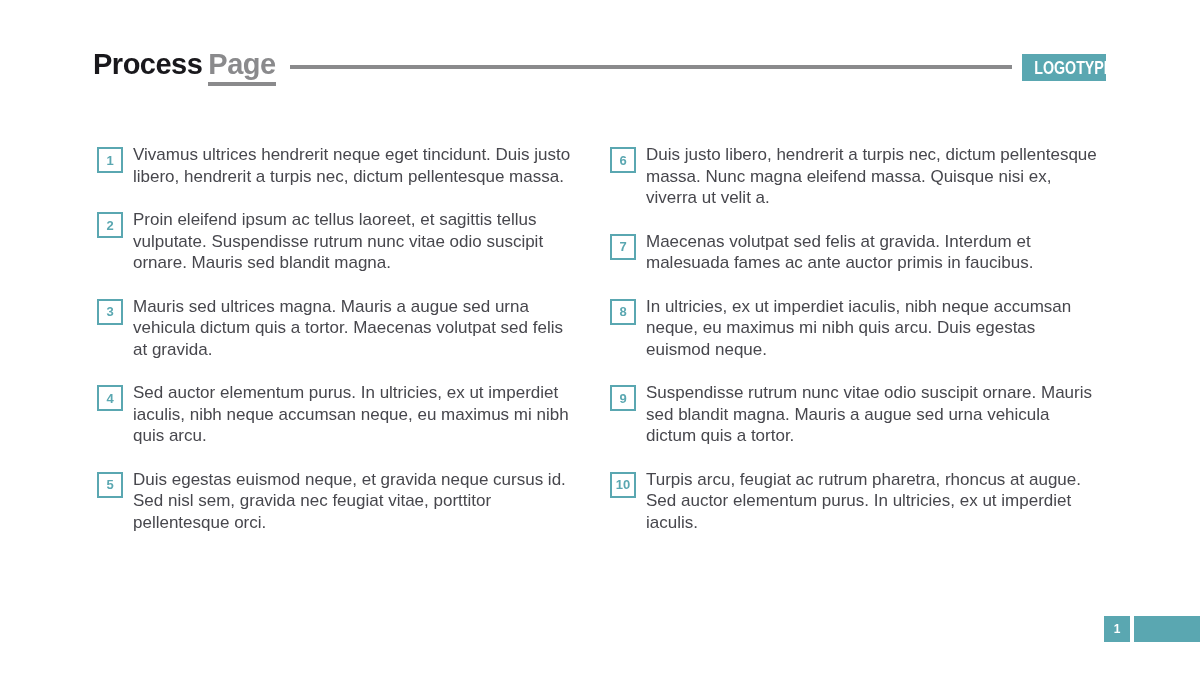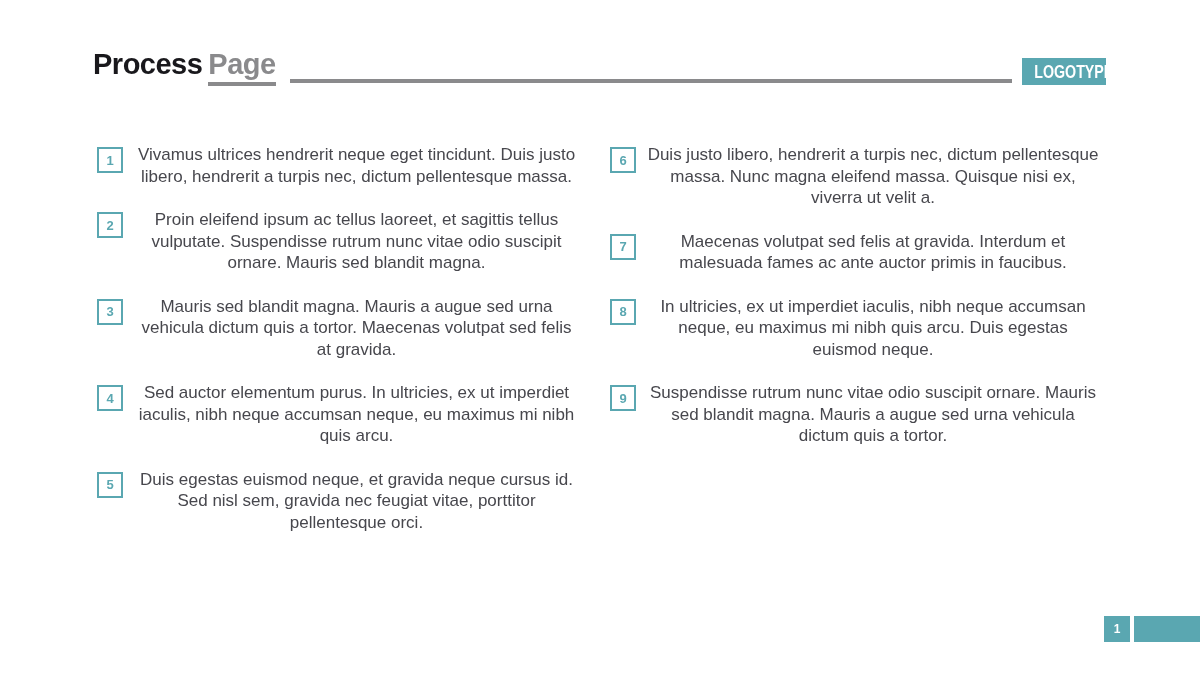--- a/index.html
+++ b/index.html
@@ -14,21 +14,21 @@
     position:relative;
     width:1200px;height:675px;
     background:#ffffff;
     font-family:"Liberation Sans",sans-serif;
     overflow:hidden;
   }
   
   .header{
     position:absolute;
     left:93px;right:94px;top:50px;
-    display:flex;align-items:flex-end;
+    display:flex;align-items:center;
   }
   .page-title{
     font-size:29px;font-weight:bold;
     letter-spacing:-0.5px;
     color:var(--title-black);
     white-space:nowrap;
     line-height:1;
   }
   .title-secondary{
     color:var(--title-gray);
@@ -83,21 +83,20 @@
   .num{
     color:var(--accent);
     font-size:13px;font-weight:bold;
     line-height:1;
   }
   .item-text{
     font-size:17px;
     line-height:21.5px;
     color:var(--body-text);
     margin-top:-3px;
-    text-align:center;
   }
   
   .page-badge{
     position:absolute;
     left:1104px;top:616px;
     width:26px;height:26px;
     background:var(--accent);
     display:flex;align-items:center;justify-content:center;
     color:#ffffff;font-size:12px;font-weight:bold;
   }
@@ -134,21 +133,21 @@
     <span class="num-box">
       <span class="num">2</span>
     </span>
     <p class="item-text">Proin eleifend ipsum ac tellus laoreet, et sagittis tellus vulputate. Suspendisse rutrum nunc vitae odio suscipit ornare. Mauris sed blandit magna.</p>
   </div>
 
   <div class="item">
     <span class="num-box">
       <span class="num">3</span>
     </span>
-    <p class="item-text">Mauris sed blandit magna. Mauris a augue sed urna vehicula dictum quis a tortor. Maecenas volutpat sed felis at gravida.</p>
+    <p class="item-text">Mauris sed ultrices magna. Mauris a augue sed urna vehicula dictum quis a tortor. Maecenas volutpat sed felis at gravida.</p>
   </div>
 
   <div class="item">
     <span class="num-box">
       <span class="num">4</span>
     </span>
     <p class="item-text">Sed auctor elementum purus. In ultricies, ex ut imperdiet iaculis, nibh neque accumsan neque, eu maximus mi nibh quis arcu.</p>
   </div>
 
   <div class="item">
@@ -180,20 +179,26 @@
     <p class="item-text">In ultricies, ex ut imperdiet iaculis, nibh neque accumsan neque, eu maximus mi nibh quis arcu. Duis egestas euismod neque.</p>
   </div>
 
   <div class="item">
     <span class="num-box">
       <span class="num">9</span>
     </span>
     <p class="item-text">Suspendisse rutrum nunc vitae odio suscipit ornare. Mauris sed blandit magna. Mauris a augue sed urna vehicula dictum quis a tortor.</p>
   </div>
 
+  <div class="item">
+    <span class="num-box">
+      <span class="num">10</span>
+    </span>
+    <p class="item-text">Turpis arcu, feugiat ac rutrum pharetra, rhoncus at augue. Sed auctor elementum purus. In ultricies, ex ut imperdiet iaculis.</p>
+  </div>
 </div>
   </div>
 
   <div class="page-badge">
     <span>1</span>
   </div>
   <div class="footer-bar"></div>
 
 </div>
 

